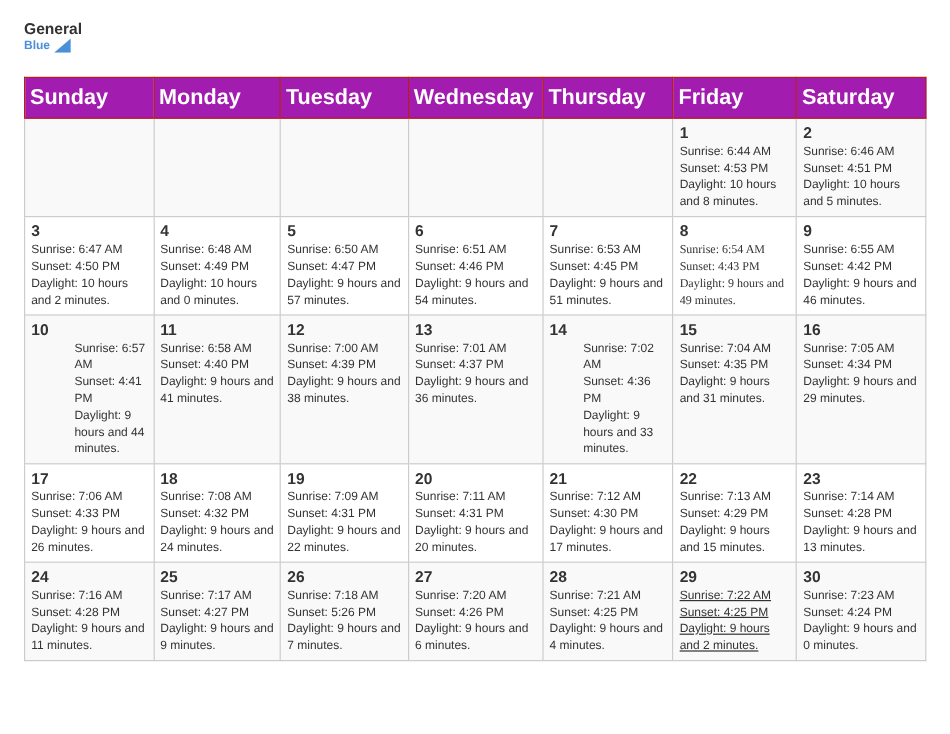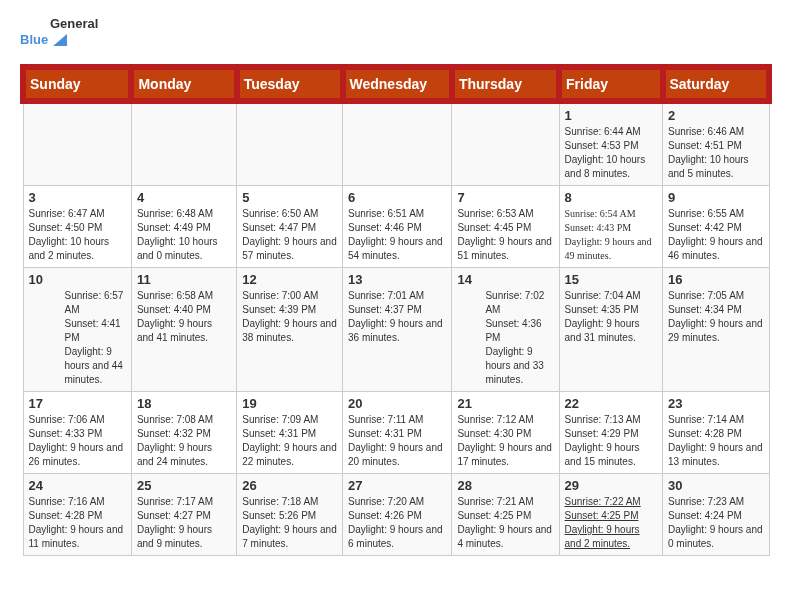--- a/index.html
+++ b/index.html
@@ -5,27 +5,27 @@
     * { box-sizing: border-box; margin: 0; padding: 0; }
     body { font-family: Arial, sans-serif; background: #fff; width: 792px; min-height: 612px; }
     .container { padding: 16px 20px; }
     .header { display: flex; justify-content: space-between; align-items: flex-start; margin-bottom: 12px; }
     .logo { display: flex; align-items: center; gap: 4px; }
     .title-area { text-align: right; }
     .month-title { font-size: 36px; font-weight: 300; color: #333; }
     .location { font-size: 16px; color: #555; }
     table { width: 100%; border-collapse: collapse; }
     thead tr th {
-      background: #c2410c;
+      background: #a21caf;
       color: #fff;
-      font-size: 14px;
+      font-size: 18px;
       font-weight: bold;
       padding: 6px 4px;
       text-align: left;
-      border: 6px solid #b91c1c;
+      border: 1px solid #b91c1c;
     }
     tbody tr td {
       vertical-align: top;
       border: 1px solid #ccc;
       padding: 4px 5px;
       font-size: 10.5px;
       color: #333;
       height: 80px;
       width: 113px;
     }
@@ -35,22 +35,22 @@
     .day-info { font-size: 10px; line-height: 1.4; color: #333; }
     td.empty { background: #fff; }
   </style>
 </head>
 <body>
 
 <div class="container">
   <div class="header">
     <div class="logo">
   <div style="position:relative;width:70px;height:36px;">
-    <div style="font-size:13px;font-weight:bold;color:#333;line-height:1.2;margin-left:30px;">General</div>
-    <div style="font-size:13px;font-weight:bold;color:#4a90d9;line-height:1.2;">Blue
+    <div style="font-size:13px;font-weight:bold;color:#333;line-height:1.2;">General</div>
+    <div style="font-size:10px;font-weight:bold;color:#4a90d9;line-height:1.2;">Blue
       <svg width="14" height="12" viewBox="0 0 14 12" style="vertical-align:middle;margin-left:1px;">
         <polygon points="0,12 14,12 14,0" fill="#4a90d9"></polygon>
       </svg>
     </div>
   </div>
 </div>
     <div class="title-area">
       <div class="month-title"></div>
       <div class="location"></div>
     </div>

